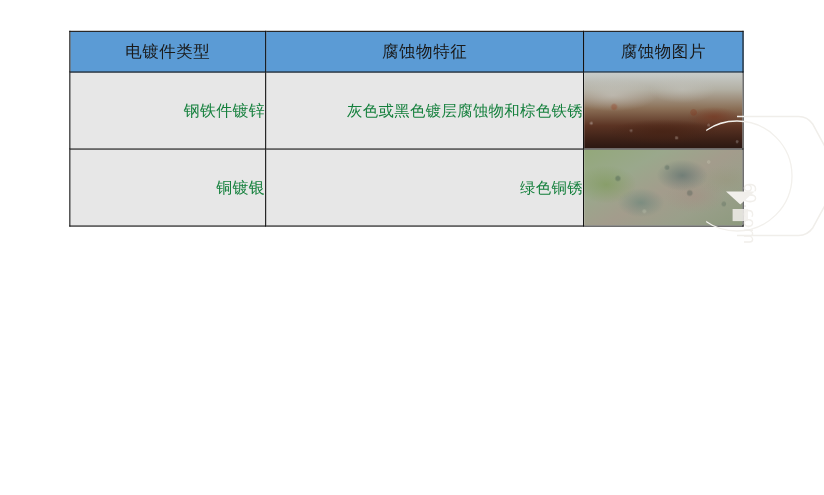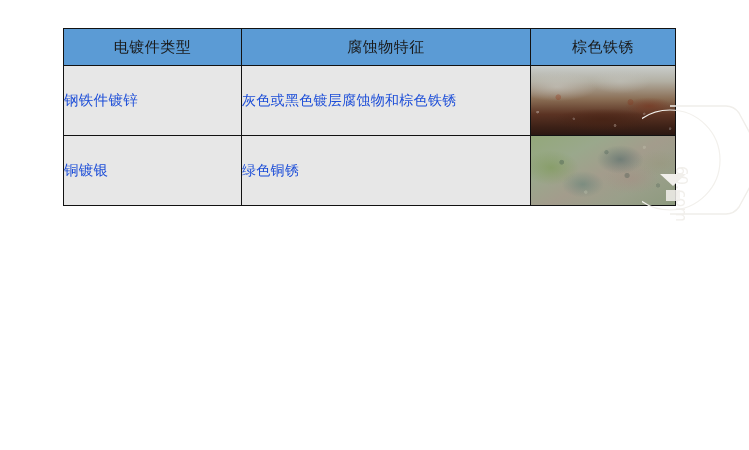--- a/index.html
+++ b/index.html
@@ -56,24 +56,24 @@
     font-size: 15px;
     height: 36px;
     line-height: 36px;
     text-align: center;
     letter-spacing: 0.5px;
   }
 
   tbody td {
     background: #e7e7e7;
     height: 69px;
-    text-align: left;
+    text-align: right;
     vertical-align: middle;
     font-size: 14.5px;
-    color: #1d4ed8;
+    color: #15803d;
     letter-spacing: 0.3px;
   }
   tbody td.feature-cell { font-size: 14px; }
 
   
   tbody td.picture-cell {
     background: #ffffff;
     padding: 0;
     overflow: hidden;
   }
@@ -207,21 +207,21 @@
 <table id="corrosion-table">
   <colgroup>
     <col class="c-type">
     <col class="c-feat">
     <col class="c-pic">
   </colgroup>
   <thead>
     <tr>
       <th>电镀件类型</th>
       <th>腐蚀物特征</th>
-      <th>棕色铁锈</th>
+      <th>腐蚀物图片</th>
     </tr>
   </thead>
   <tbody>
 
     <tr>
       <td class="type-cell">钢铁件镀锌</td>
       <td class="feature-cell">灰色或黑色镀层腐蚀物和棕色铁锈</td>
       <td class="picture-cell">
         <div class="photo photo-zinc">
           <div class="grain"></div>

